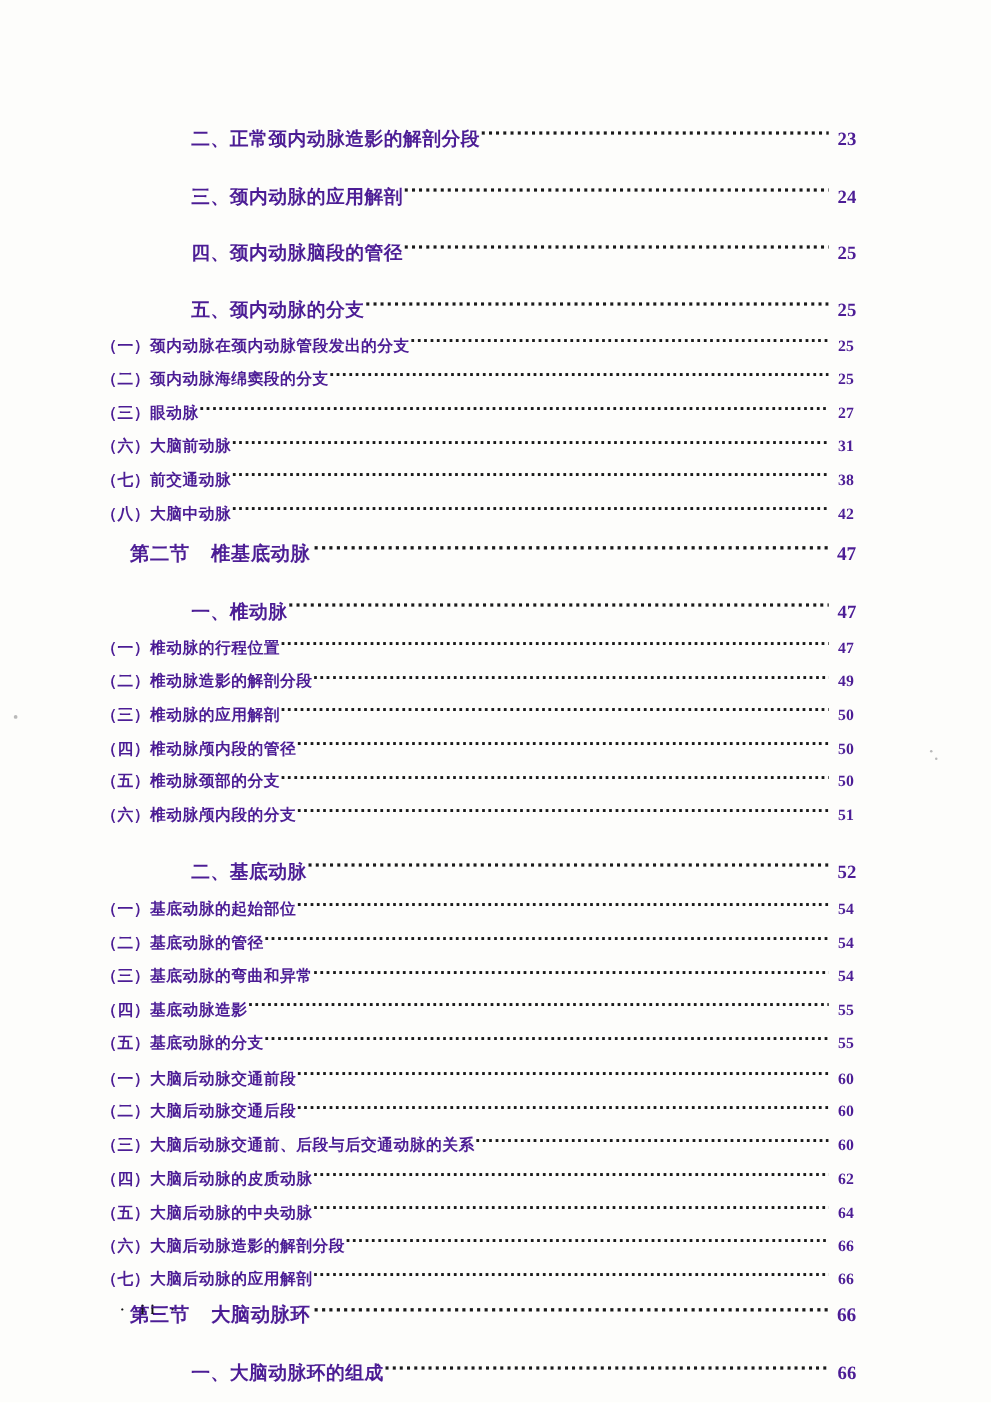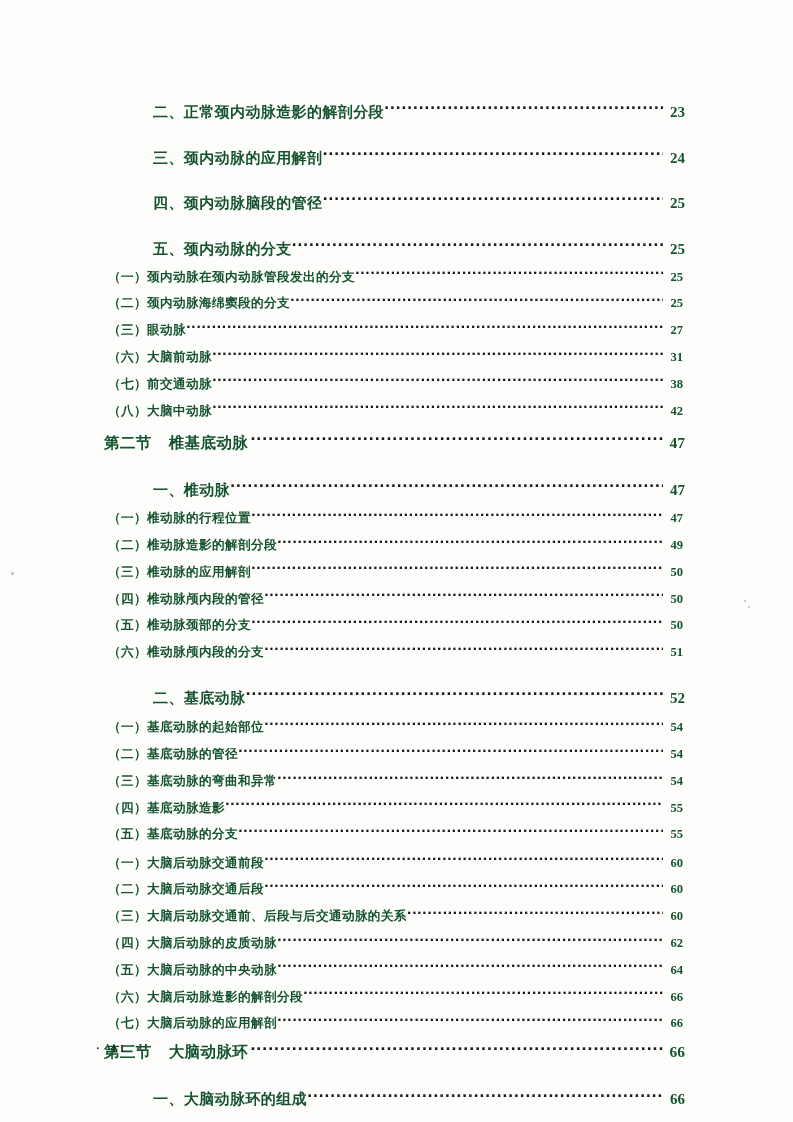--- a/index.html
+++ b/index.html
@@ -30,21 +30,21 @@
     top: 86px;
     width: 793px;
   }
 
   .row {
     display: flex;
     align-items: baseline;
     white-space: nowrap;
     line-height: 1.0;
     font-weight: 700;
-    color: #14532d;
+    color: #4c1d95;
     justify-content: space-between;
   }
 
   .row .label {
     flex: 0 0 auto;
     letter-spacing: 0.4px;
   }
 
   .row .leader {
     flex: 1 1 auto;
@@ -89,21 +89,21 @@
   .lvl-chapter {
     padding-left: 153px;
     padding-right: 108px;
     font-size: 15px;
     margin-bottom: 11.5px;
   }
   .lvl-chapter .pageno { font-size: 15px; width: 22px; margin-top: 19px; }
 
   
   .lvl-item {
-    padding-left: 108px;
+    padding-left: 81px;
     padding-right: 110px;
     font-size: 12.6px;
     margin-bottom: 11.6px;
     font-weight: 700;
   }
   .lvl-item .pageno { font-size: 12.6px; width: 20px; }
   .lvl-item .leader::after { font-size: 1em; letter-spacing: 0.3px; }
 
   
   .gap-sm { margin-bottom: 13px !important; }

